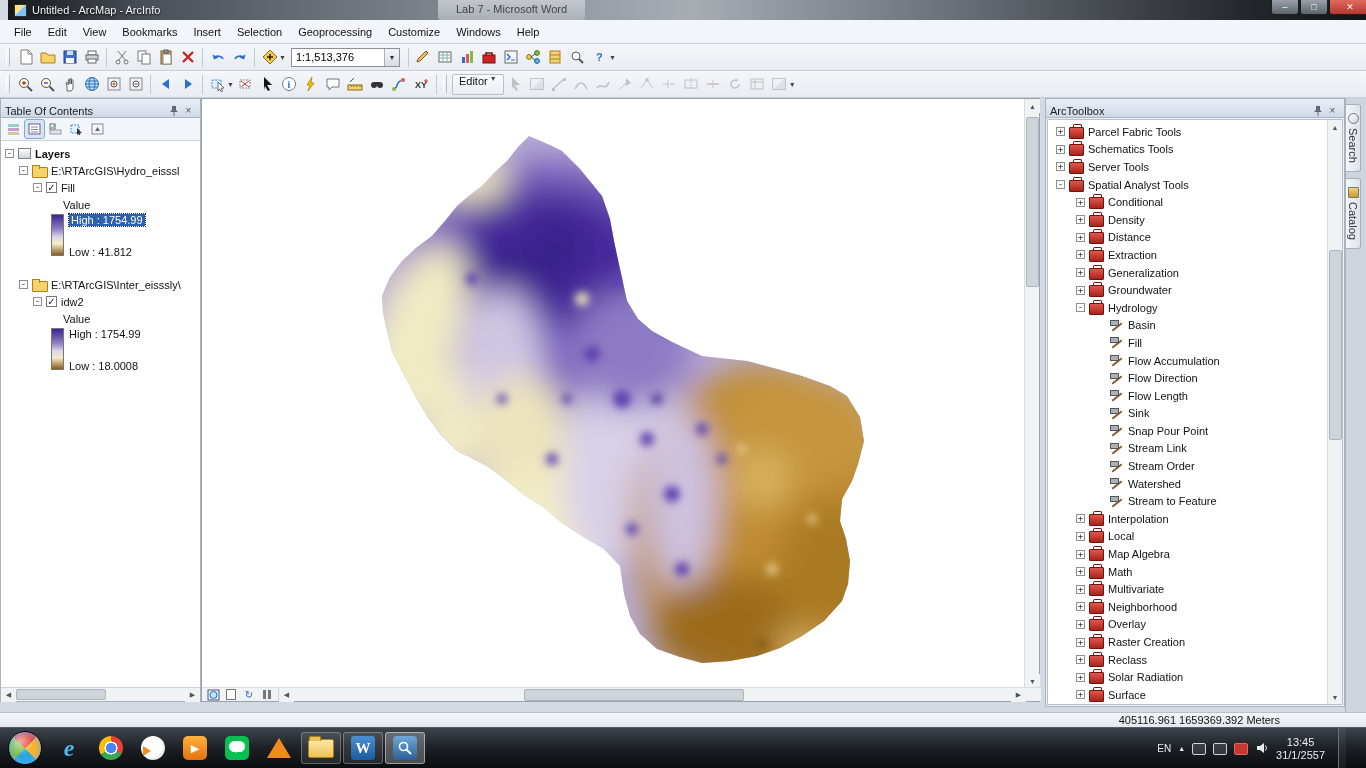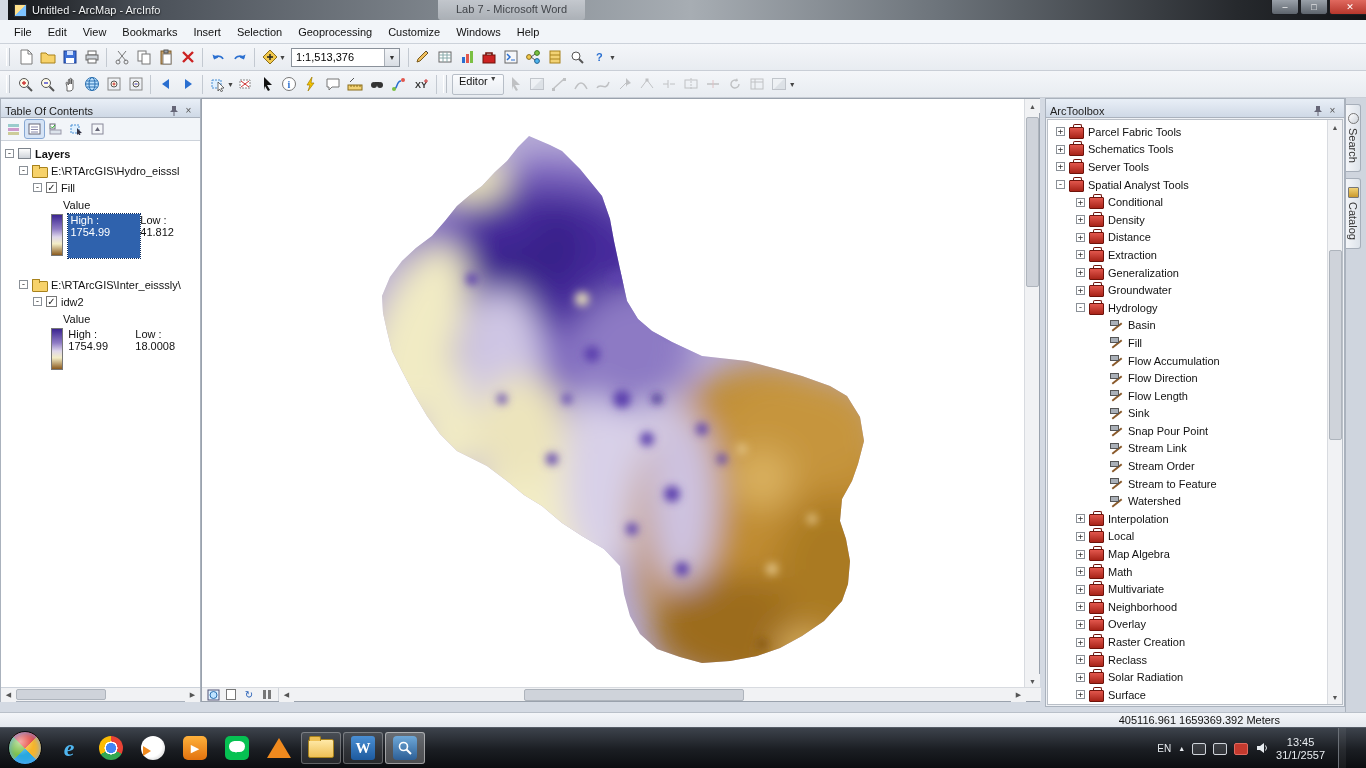--- a/index.html
+++ b/index.html
@@ -60,21 +60,21 @@
   .cb{width:11px;height:11px;border:1px solid #777;background:#fff;font:10px/10px "Liberation Sans",sans-serif;
     text-align:center;color:#222;flex:0 0 auto}
   .fold{width:15px;height:11px;position:relative;flex:0 0 auto}
   .fold::before{content:"";position:absolute;left:0;top:2px;width:14px;height:9px;background:#f7d26a;border:1px solid #a8821c;border-radius:1px}
   .fold::after{content:"";position:absolute;left:0;top:0;width:6px;height:3px;background:#f7d26a;border:1px solid #a8821c;border-bottom:none;border-radius:1px 1px 0 0}
   .lyrico{width:13px;height:11px;background:linear-gradient(180deg,#fdfdfd,#cfd4da);border:1px solid #7d848c;flex:0 0 auto}
   .legend{display:flex;gap:5px;margin:1px 0 4px 46px}
   .ramp{width:13px;height:42px;border:1px solid #777}
   .ramp1{background:linear-gradient(180deg,#3b2490,#8f7cc4 35%,#ded6ea 55%,#f3edc6 72%,#8a5a1e)}
   .ramp2{background:linear-gradient(180deg,#3b2490,#8f7cc4 35%,#ded6ea 55%,#f3edc6 72%,#8a5a1e)}
-  .leg-labels{display:flex;flex-direction:row;justify-content:space-between;height:44px}
+  .leg-labels{display:flex;flex-direction:column;justify-content:space-between;height:44px}
   .leg-hi.selected{background:#2f62ad;color:#fff;outline:1px dotted #0c2c5e;padding:0 2px}
   .toc-hscroll{height:14px;border-top:1px solid #ccd2da;background:#f1f2f4;display:flex;align-items:center}
 
   
   .mapwrap{position:absolute;left:201px;top:98px;width:839px;height:604px;background:#fff;border:1px solid #9aa2ad}
   .mapcanvas{position:absolute;left:0;top:0;width:823px;height:589px;background:#fff;overflow:hidden}
   .vscroll{position:absolute;right:0;top:0;width:15px;height:589px;background:#f1f2f4;border-left:1px solid #d8dbe0}
   .hbarrow{position:absolute;left:0;bottom:0;width:839px;height:14px;background:#f1f2f4;border-top:1px solid #d8dbe0;display:flex;align-items:center}
   .sbtn{width:15px;height:14px;display:flex;align-items:center;justify-content:center;font-size:7px;color:#555;background:#f1f2f4}
   .thumbv{position:absolute;left:1px;top:18px;width:13px;height:170px;background:#cfd3da;border:1px solid #aeb4bc;border-radius:2px}
@@ -848,27 +848,27 @@
 
       <div class="arow lv2">
         <span class="exp leaf"></span>
         <span class="nico tool"></span>
         <span>Stream Order</span>
       </div>
 
       <div class="arow lv2">
         <span class="exp leaf"></span>
         <span class="nico tool"></span>
-        <span>Stream to Feature</span>
+        <span>Watershed</span>
       </div>
 
       <div class="arow lv2">
         <span class="exp leaf"></span>
         <span class="nico tool"></span>
-        <span>Watershed</span>
+        <span>Stream to Feature</span>
       </div>
 
       <div class="arow lv1">
         <span class="exp plus">+</span>
         <span class="nico toolbox"></span>
         <span>Interpolation</span>
       </div>
 
       <div class="arow lv1">
         <span class="exp plus">+</span>

